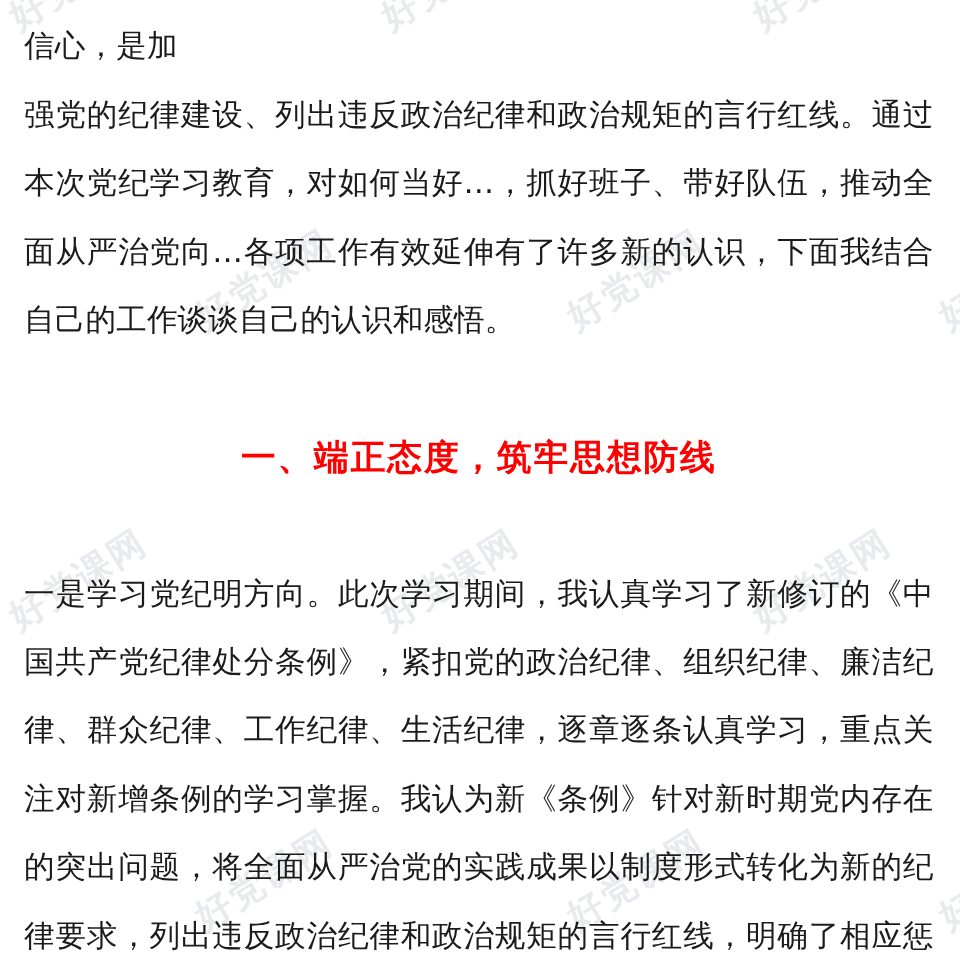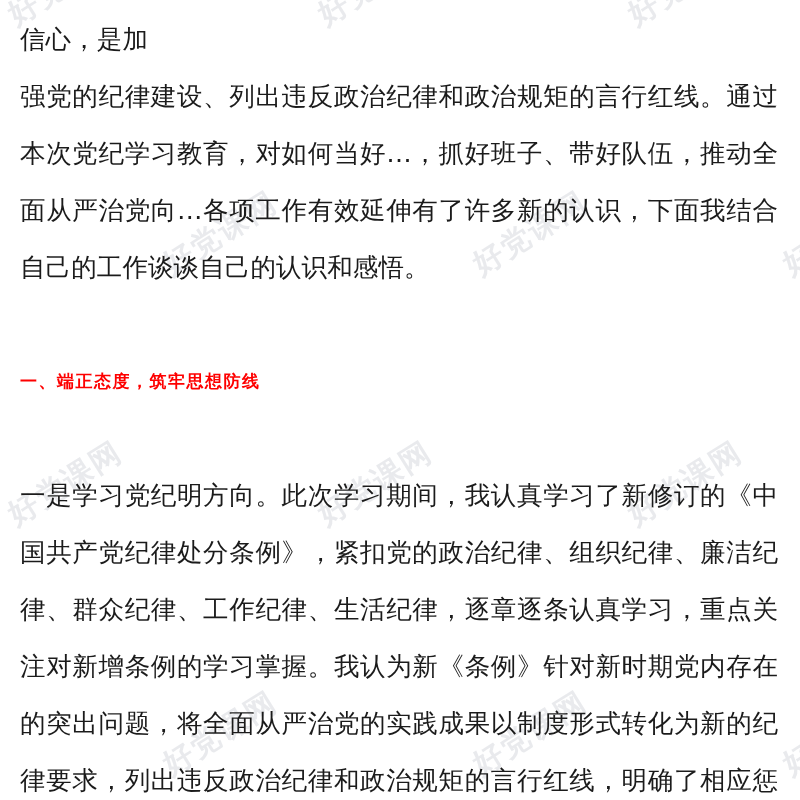--- a/index.html
+++ b/index.html
@@ -66,25 +66,25 @@
     color: #1b1b1b;
     text-align: justify;
     text-justify: inter-ideograph;
     letter-spacing: 0.1px;
     font-weight: 500;
     font-family: "DejaVu Sans", "Liberation Sans", sans-serif;
   }
 
   .section-heading {
     margin: 0;
-    font-size: 17px;
+    font-size: 29px;
     line-height: 57px;
     color: #fe0000;
     font-weight: 700;
-    text-align: left;
+    text-align: center;
     letter-spacing: 1.5px;
     font-family: "DejaVu Sans", "Liberation Sans", sans-serif;
   }
 
   .heading-gap-top { height: 57px; }
   .heading-gap-bottom { height: 57px; }
 </style>
 </head>
 <body>
 

